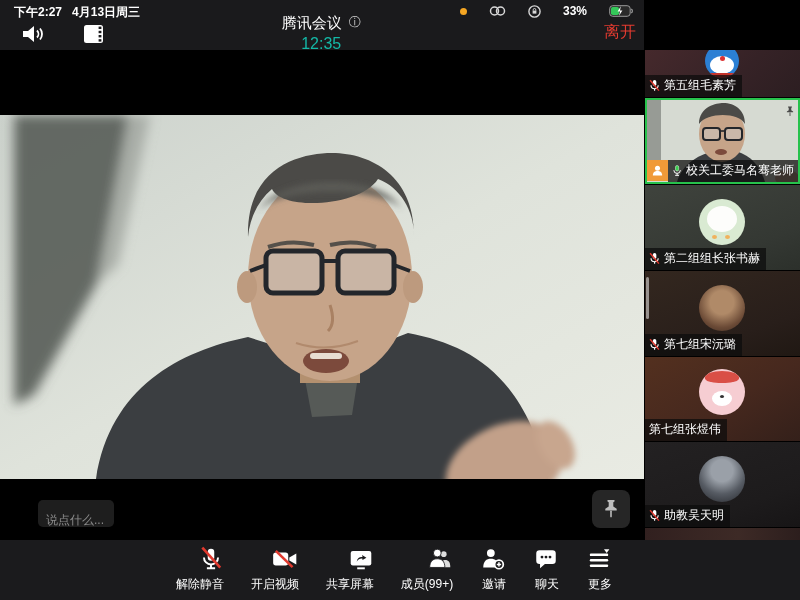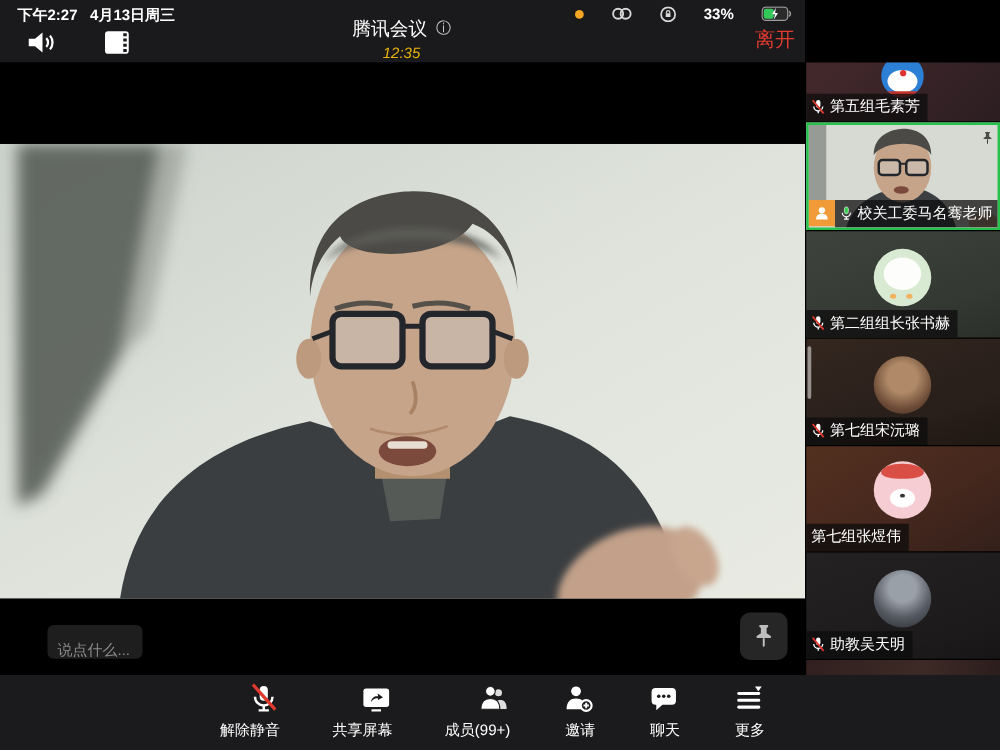--- a/index.html
+++ b/index.html
@@ -13,21 +13,21 @@
   .topbar { position:absolute; left:0; top:0; width:644px; height:50px; background:#1a1a1c; }
   .statusleft { position:absolute; left:14px; top:4px; font-size:12px; font-weight:700; color:#fff; display:flex; gap:10px; }
   .statusright { position:absolute; right:10px; top:4px; display:flex; align-items:center; gap:22px; font-size:12px; font-weight:700; color:#fff; }
   .micdot { width:7px; height:7px; border-radius:50%; background:#f5a623; }
   .iconbtn { position:absolute; background:none; border:none; cursor:pointer; padding:0; }
   .spk { left:20px; top:23px; }
   .film { left:82px; top:24px; }
   .titleblock { position:absolute; left:50%; top:14px; transform:translateX(-51%); text-align:center; }
   .titlerow { display:flex; align-items:flex-start; gap:7px; justify-content:center; font-size:15px; color:#fff; }
   .inf { font-size:12px; color:#cfcfcf; }
-  .duration { margin-top:2px; font-size:12px; color:#eab308;font-style:italic; }
+  .duration { margin-top:2px; font-size:16px; color:#14b8a6; }
   .leave { position:absolute; right:8px; top:22px; background:none; border:none; cursor:pointer;
            font-size:16px; color:#e23b30; font-family:inherit; }
   
   .stage { position:absolute; left:0; top:50px; width:644px; height:490px; background:#000; }
   .videoframe { position:absolute; left:0; top:65px; width:644px; height:364px; overflow:hidden; }
   .chatpill { position:absolute; left:38px; top:450px; height:27px; display:flex; align-items:center;
               gap:6px; background:#1e1e1e; border-radius:5px; padding:0 10px 0 8px; cursor:text;flex-direction:column; }
   .chatpill .ph { font-size:12px; color:#8b8b8b; }
   .chatpill .sep { width:1px; height:14px; background:#3c3c3c; }
   .pinbtn { position:absolute; left:592px; top:440px; width:38px; height:38px; border:none; cursor:pointer;
@@ -317,20 +317,30 @@
             <rect x="9" y="2.5" width="6" height="11" rx="3" fill="#fff"></rect>
             <path d="M5.5 10.5 a6.5 6.5 0 0 0 13 0" fill="none" stroke="#fff" stroke-width="1.8"></path>
             <path d="M12 17 v3.2 M8.2 20.6 h7.6" stroke="#fff" stroke-width="1.8"></path>
             <path d="M4 1.5 L20.5 20" stroke="#e0392e" stroke-width="2.4"></path>
           </svg>
         </span>
         <span class="lbl">解除静音</span>
       </button>
       <button class="tb">
         <span class="tbi">
+          <svg width="28" height="26" viewBox="0 0 26 24">
+            <rect x="2" y="6" width="14" height="12" rx="2.5" fill="#fff"></rect>
+            <path d="M17 10.5 L23.5 7 V17 L17 13.5 Z" fill="#fff"></path>
+            <path d="M4.5 4.5 L20 19.5" stroke="#e0392e" stroke-width="2.4"></path>
+          </svg>
+        </span>
+        <span class="lbl">开启视频</span>
+      </button>
+      <button class="tb">
+        <span class="tbi">
           <svg width="26" height="26" viewBox="0 0 24 24">
             <rect x="2.5" y="4.5" width="19" height="13.5" rx="2" fill="#fff"></rect>
             <path d="M8 14.5 C8.6 11 11 9.8 13.4 10.2 L13 8.2 L17 10.8 L13.4 13 L13.2 11.6 C11.2 11.4 9.4 12.2 8 14.5 Z" fill="#1b1b1d"></path>
             <path d="M8.5 20.6 h7" stroke="#fff" stroke-width="1.8"></path>
           </svg>
         </span>
         <span class="lbl">共享屏幕</span>
       </button>
       <button class="tb">
         <span class="tbi">

